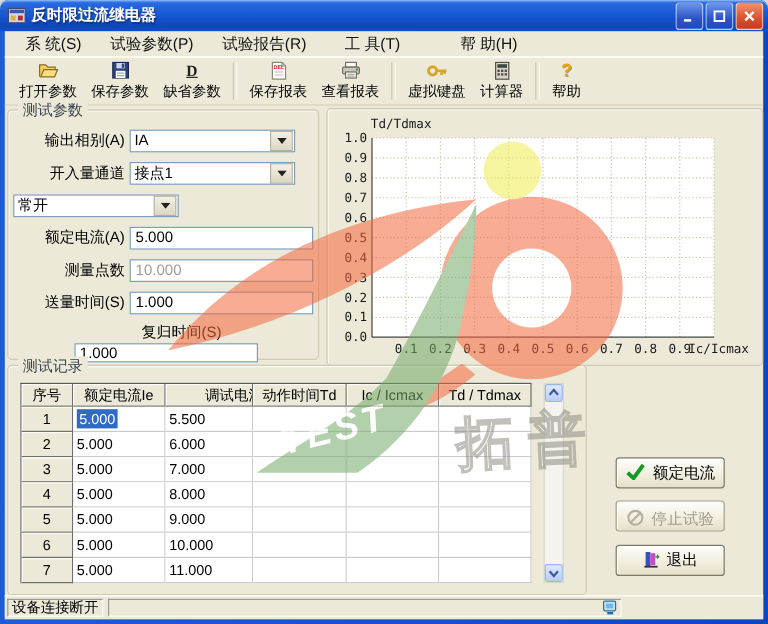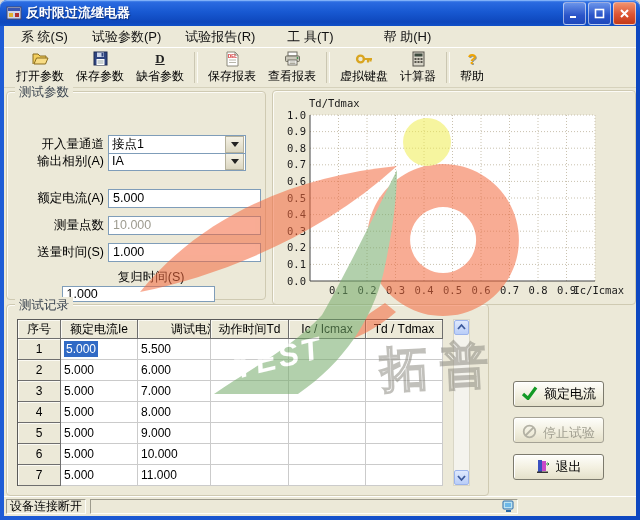--- a/index.html
+++ b/index.html
@@ -201,21 +201,21 @@
         <div class="tbtn">
           <span class="ticon">
             <span class="qicon">?</span>
           </span>
           <span class="tlabel">帮助</span>
         </div>
       </div>
 
     <div class="groupbox" id="paramsbox" style="left:2px;top:65px;width:258px;height:207px;">
       <span class="gb-legend">测试参数</span>
-    <div class="frow" style="top: 15px; margin-top: 44px;">
+    <div class="frow" style="top: 15px;">
           <span class="flabel">输出相别(A)</span>
           <div class="fld combo">
             <span class="cval">IA</span>
             <span class="cbtn">
               <svg width="8" height="5">
                 <path d="M0 0 L4 5 L8 0 Z" fill="#222"></path>
               </svg>
             </span>
           </div>
         </div>
@@ -224,20 +224,28 @@
           <div class="fld combo">
             <span class="cval">接点1</span>
             <span class="cbtn">
               <svg width="8" height="5">
                 <path d="M0 0 L4 5 L8 0 Z" fill="#222"></path>
               </svg>
             </span>
           </div>
         </div>
         <div class="frow" style="top: 69px;">
+          <div class="fld combo">
+            <span class="cval">常开</span>
+            <span class="cbtn">
+              <svg width="8" height="5">
+                <path d="M0 0 L4 5 L8 0 Z" fill="#222"></path>
+              </svg>
+            </span>
+          </div>
         </div>
         <div class="frow" style="top: 96px;">
           <span class="flabel">额定电流(A)</span>
           <div class="fld edit">
             <span class="eval">5.000</span>
           </div>
         </div>
         <div class="frow" style="top: 123px;">
           <span class="flabel">测量点数</span>
           <div class="fld edit disabled">

